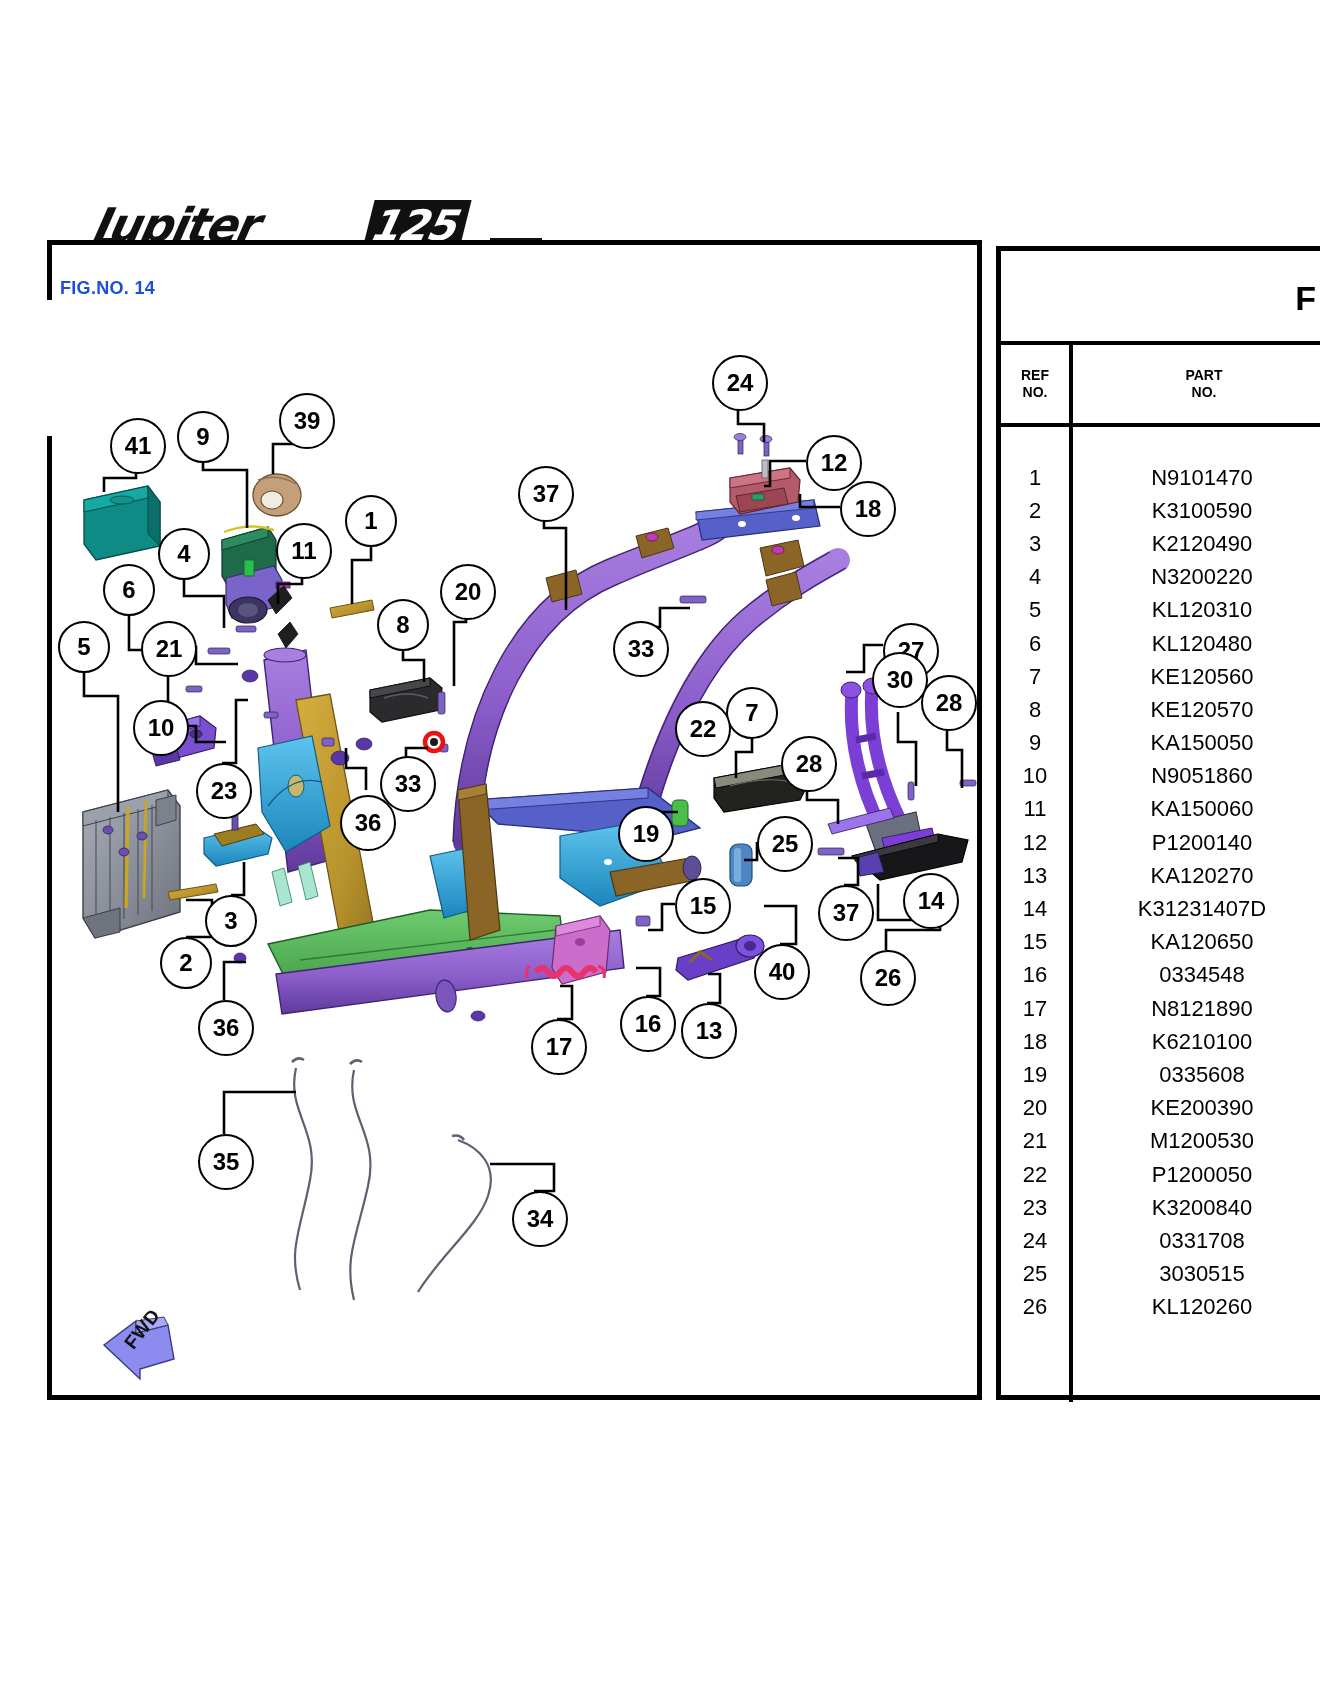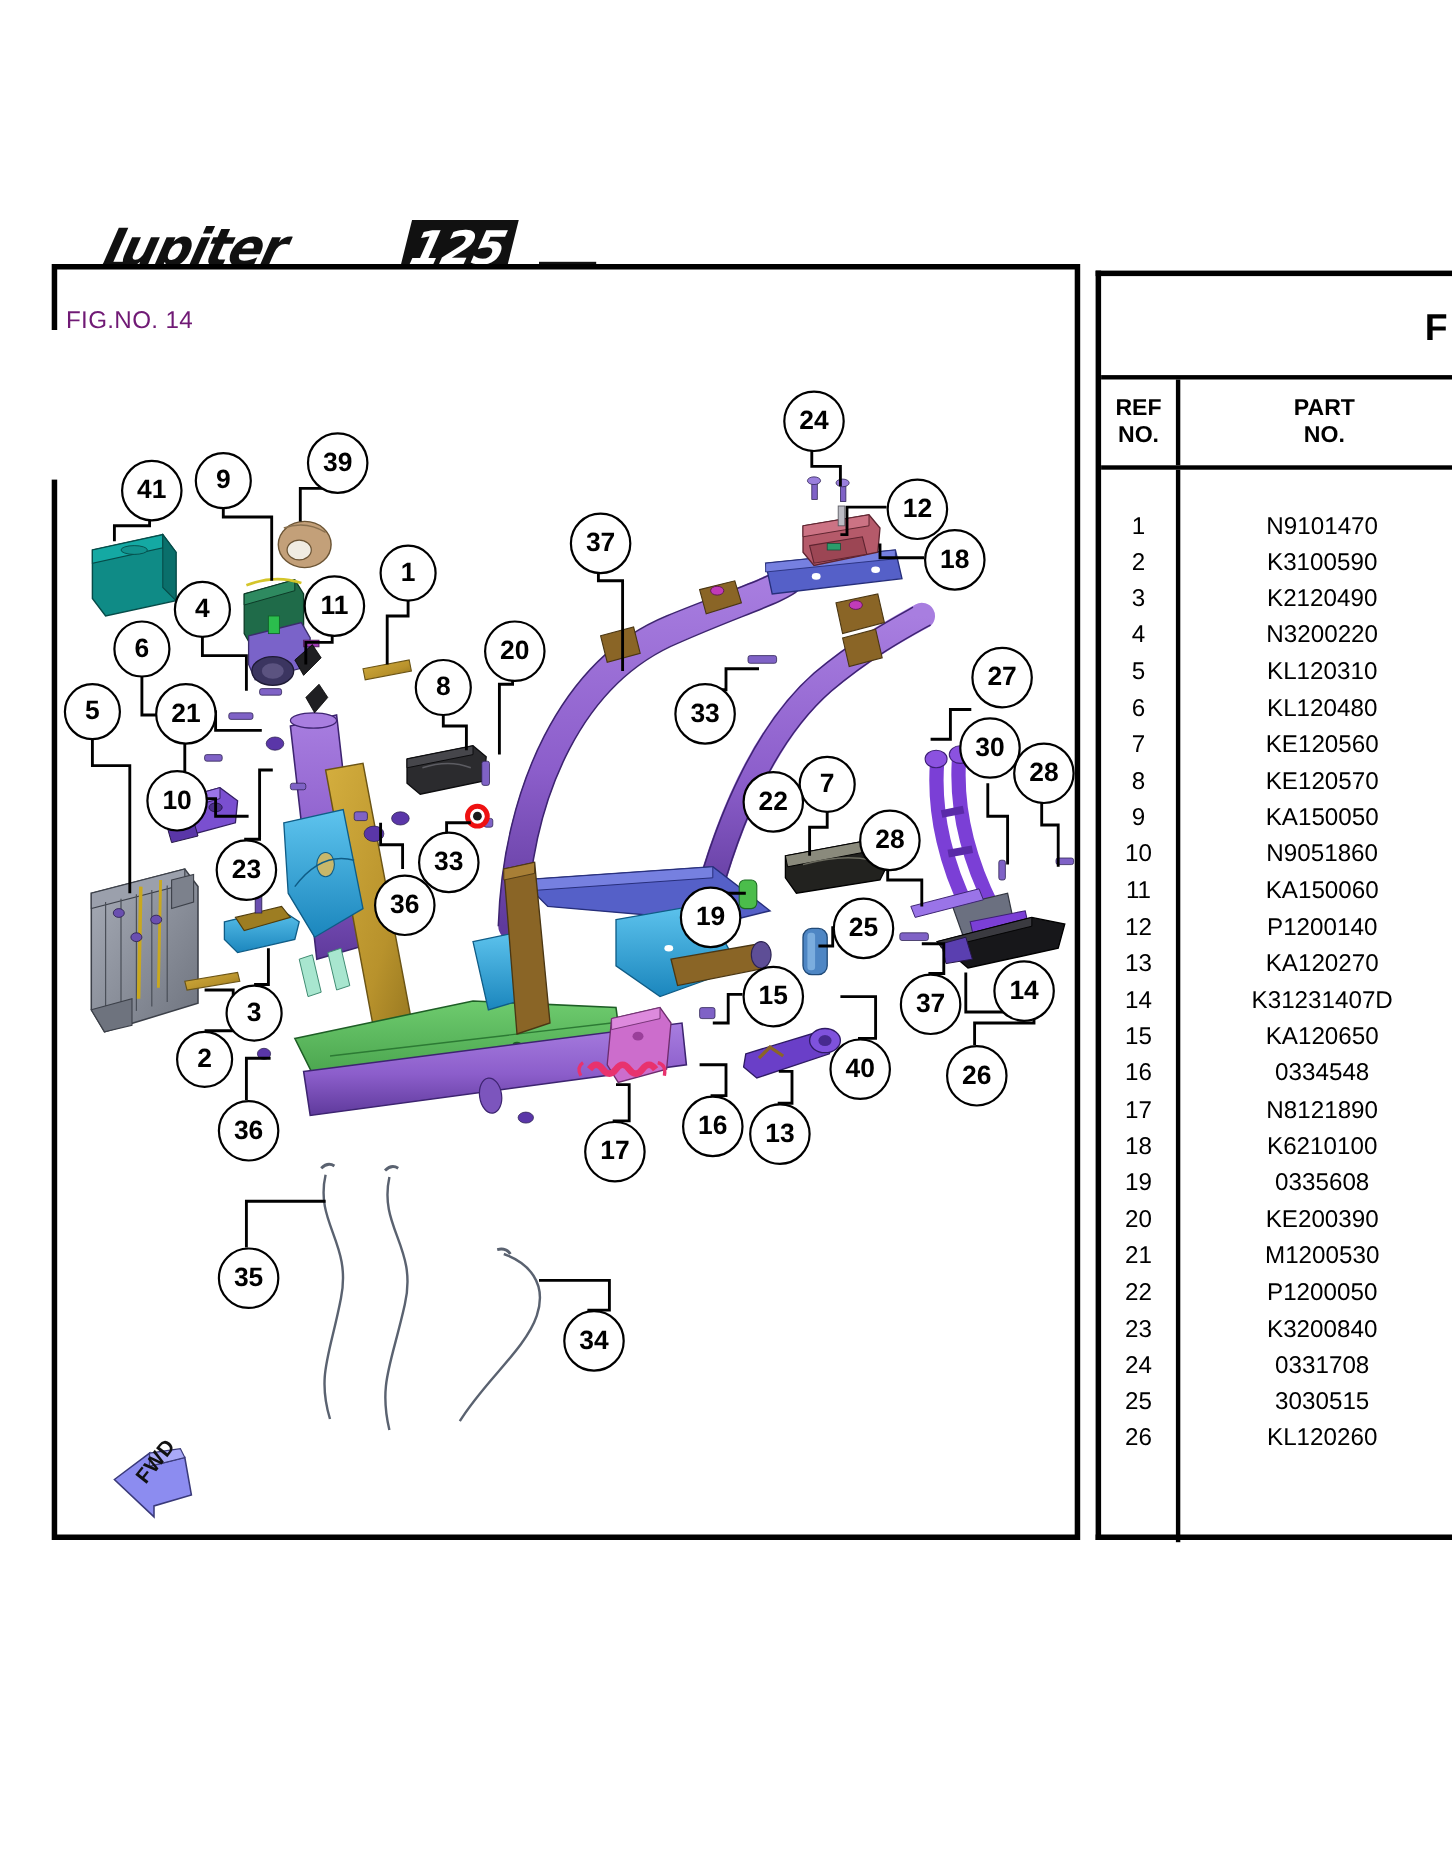--- a/index.html
+++ b/index.html
@@ -86,23 +86,23 @@
     top: 300px;
     width: 10px;
     height: 136px;
     background: #ffffff;
   }
 
   #fig-no {
     position: absolute;
     left: 60px;
     top: 278px;
-    font-size: 22px;
-    font-weight: normal;
-    color: #701a75;
+    font-size: 18px;
+    font-weight: bold;
+    color: #1d4ed8;
     letter-spacing: 0.3px;
   }
 
   #assembly-title {
     position: absolute;
     left: 275px;
     top: 1325px;
     font-size: 31px;
     font-weight: bold;
     color: #000000;
@@ -163,21 +163,21 @@
     border-bottom: 4px solid #000000;
   }
   .th-cell {
     position: absolute;
     top: 0;
     height: 100%;
     display: flex;
     flex-direction: column;
     align-items: center;
     justify-content: center;
-    font-size: 21px;
+    font-size: 14px;
     font-weight: bold;
     color: #000000;
     line-height: 1.18;
     text-align: center;
   }
   #th-ref { left: 0px; width: 68px; }
   #th-part {
     left: 68px;
     width: 262px;
     border-left: 4px solid #000000;
@@ -662,21 +662,21 @@
       <div class="callout w3" style="left: 340px; top: 795px;">36</div>
       <div class="callout w3" style="left: 196px; top: 763px;">23</div>
       <div class="callout w2" style="left: 205px; top: 895px;">3</div>
       <div class="callout w2" style="left: 160px; top: 937px;">2</div>
       <div class="callout w3" style="left: 198px; top: 1000px;">36</div>
       <div class="callout w3" style="left: 518px; top: 466px;">37</div>
       <div class="callout w3" style="left: 613px; top: 621px;">33</div>
       <div class="callout w3" style="left: 712px; top: 355px;">24</div>
       <div class="callout w3" style="left: 806px; top: 435px;">12</div>
       <div class="callout w3" style="left: 840px; top: 481px;">18</div>
-      <div class="callout w3" style="left: 883px; top: 588px;">27</div>
+      <div class="callout w3" style="left: 883px; top: 623px;">27</div>
       <div class="callout w3" style="left: 872px; top: 652px;">30</div>
       <div class="callout w3" style="left: 921px; top: 675px;">28</div>
       <div class="callout w2" style="left: 726px; top: 687px;">7</div>
       <div class="callout w3" style="left: 675px; top: 701px;">22</div>
       <div class="callout w3" style="left: 781px; top: 736px;">28</div>
       <div class="callout w3" style="left: 618px; top: 806px;">19</div>
       <div class="callout w3" style="left: 757px; top: 816px;">25</div>
       <div class="callout w3" style="left: 818px; top: 885px;">37</div>
       <div class="callout w3" style="left: 903px; top: 873px;">14</div>
       <div class="callout w3" style="left: 675px; top: 878px;">15</div>

